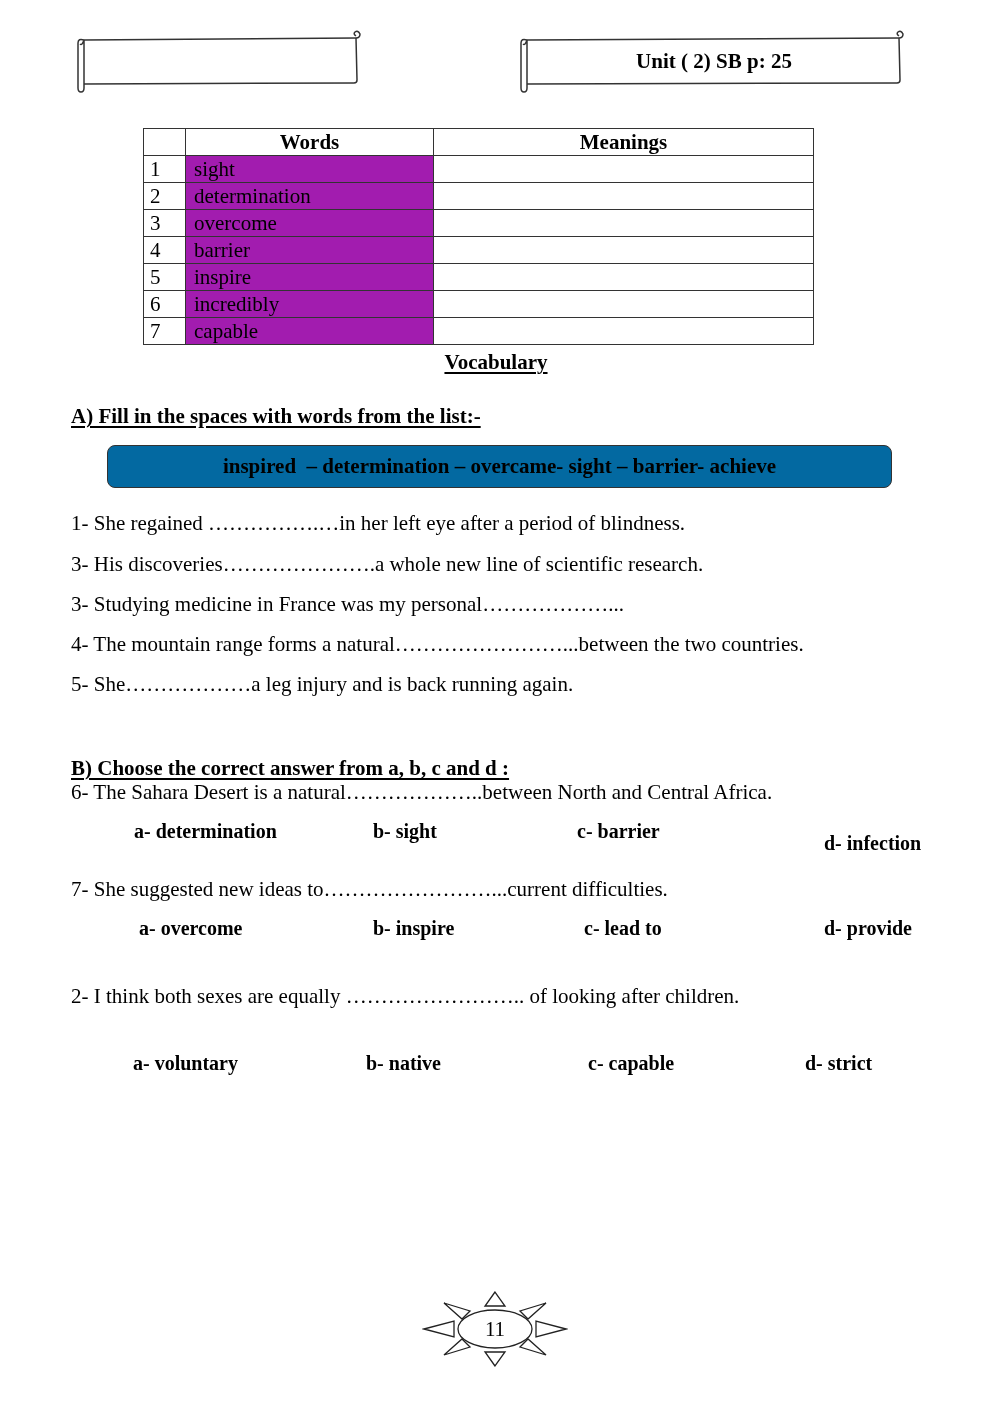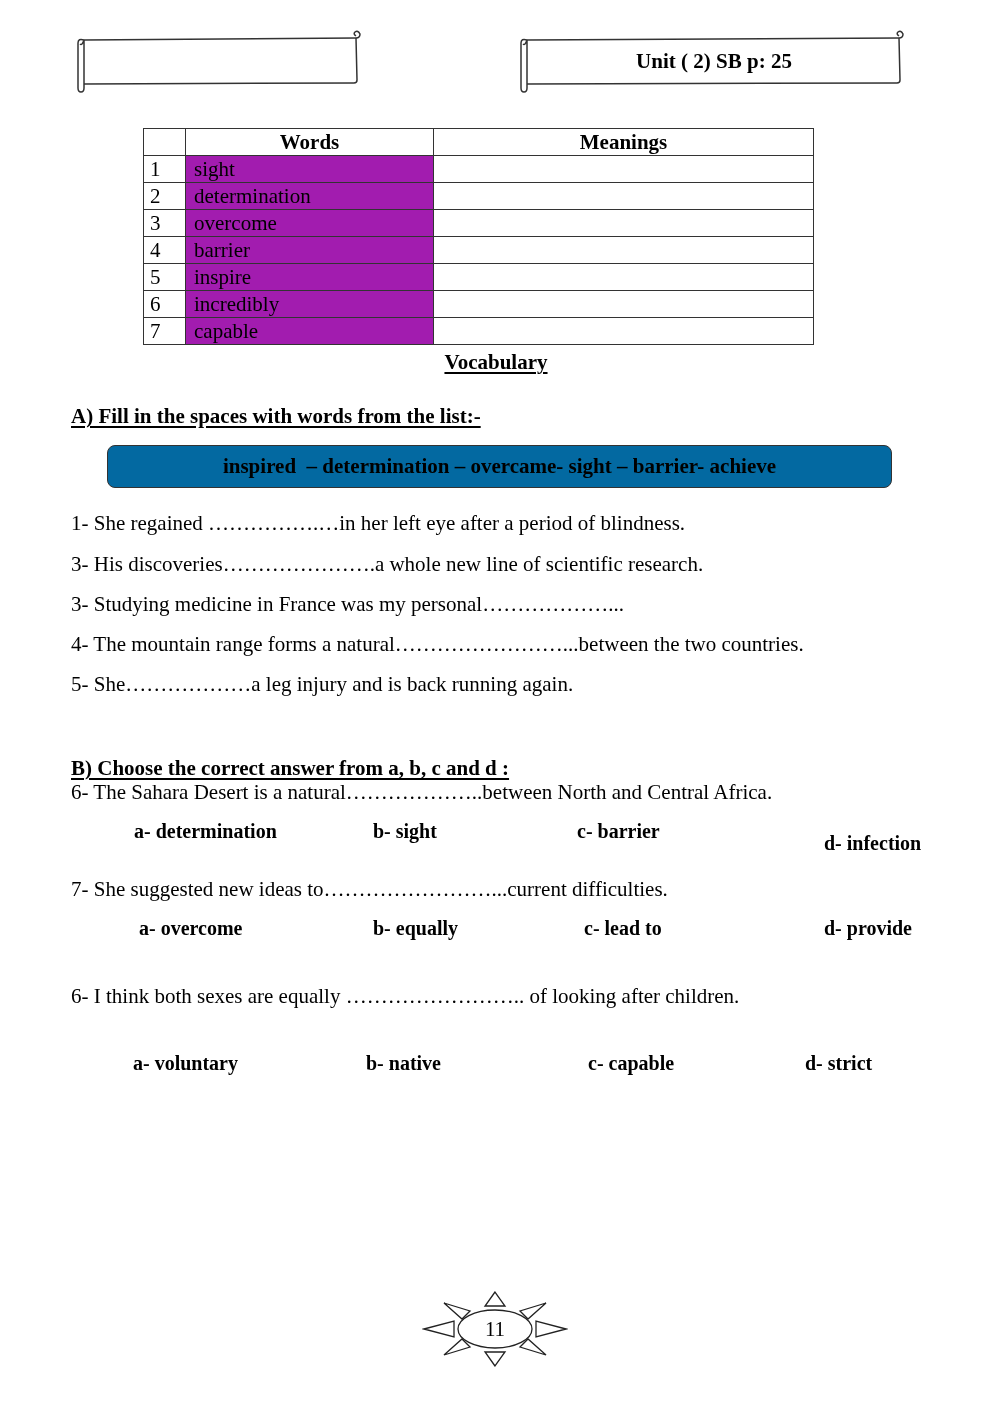--- a/index.html
+++ b/index.html
@@ -133,25 +133,25 @@
 <div class="abs section-heading" style="top:756px;">B) Choose the correct answer from a, b, c and d :</div>
 
 <div class="abs q" style="top:780px;">6- The Sahara Desert is a natural………………..between North and Central Africa.</div>
 <div class="abs opt" style="left:101px; top:820px;">a-  determination</div>
 <div class="abs opt" style="left:340px; top:820px;">b- sight</div>
 <div class="abs opt" style="left:544px; top:820px;">c- barrier</div>
 <div class="abs opt" style="left:791px; top:832px;">d- infection</div>
 
 <div class="abs q" style="top:877px;">7- She suggested new ideas to……………………...current difficulties.</div>
 <div class="abs opt" style="left:106px; top:917px;">a- overcome</div>
-<div class="abs opt" style="left:340px; top:917px;">b- equally</div>
+<div class="abs opt" style="left:340px; top:917px;">b- inspire</div>
 <div class="abs opt" style="left:551px; top:917px;">c- lead to</div>
 <div class="abs opt" style="left:791px; top:917px;">d- provide</div>
 
-<div class="abs q" style="top:984px;">6- I think both sexes are equally …………………….. of looking after children.</div>
+<div class="abs q" style="top:984px;">2- I think both sexes are equally …………………….. of looking after children.</div>
 <div class="abs opt" style="left:100px; top:1052px;">a- voluntary</div>
 <div class="abs opt" style="left:333px; top:1052px;">b- native</div>
 <div class="abs opt" style="left:555px; top:1052px;">c- capable</div>
 <div class="abs opt" style="left:772px; top:1052px;">d- strict</div>
 
 <div class="page-num-badge">
   <svg width="146" height="80" viewBox="0 0 146 80">
     <g fill="#fff" stroke="#222" stroke-width="1.3">
       <ellipse cx="73" cy="40" rx="37" ry="19"></ellipse>
 

